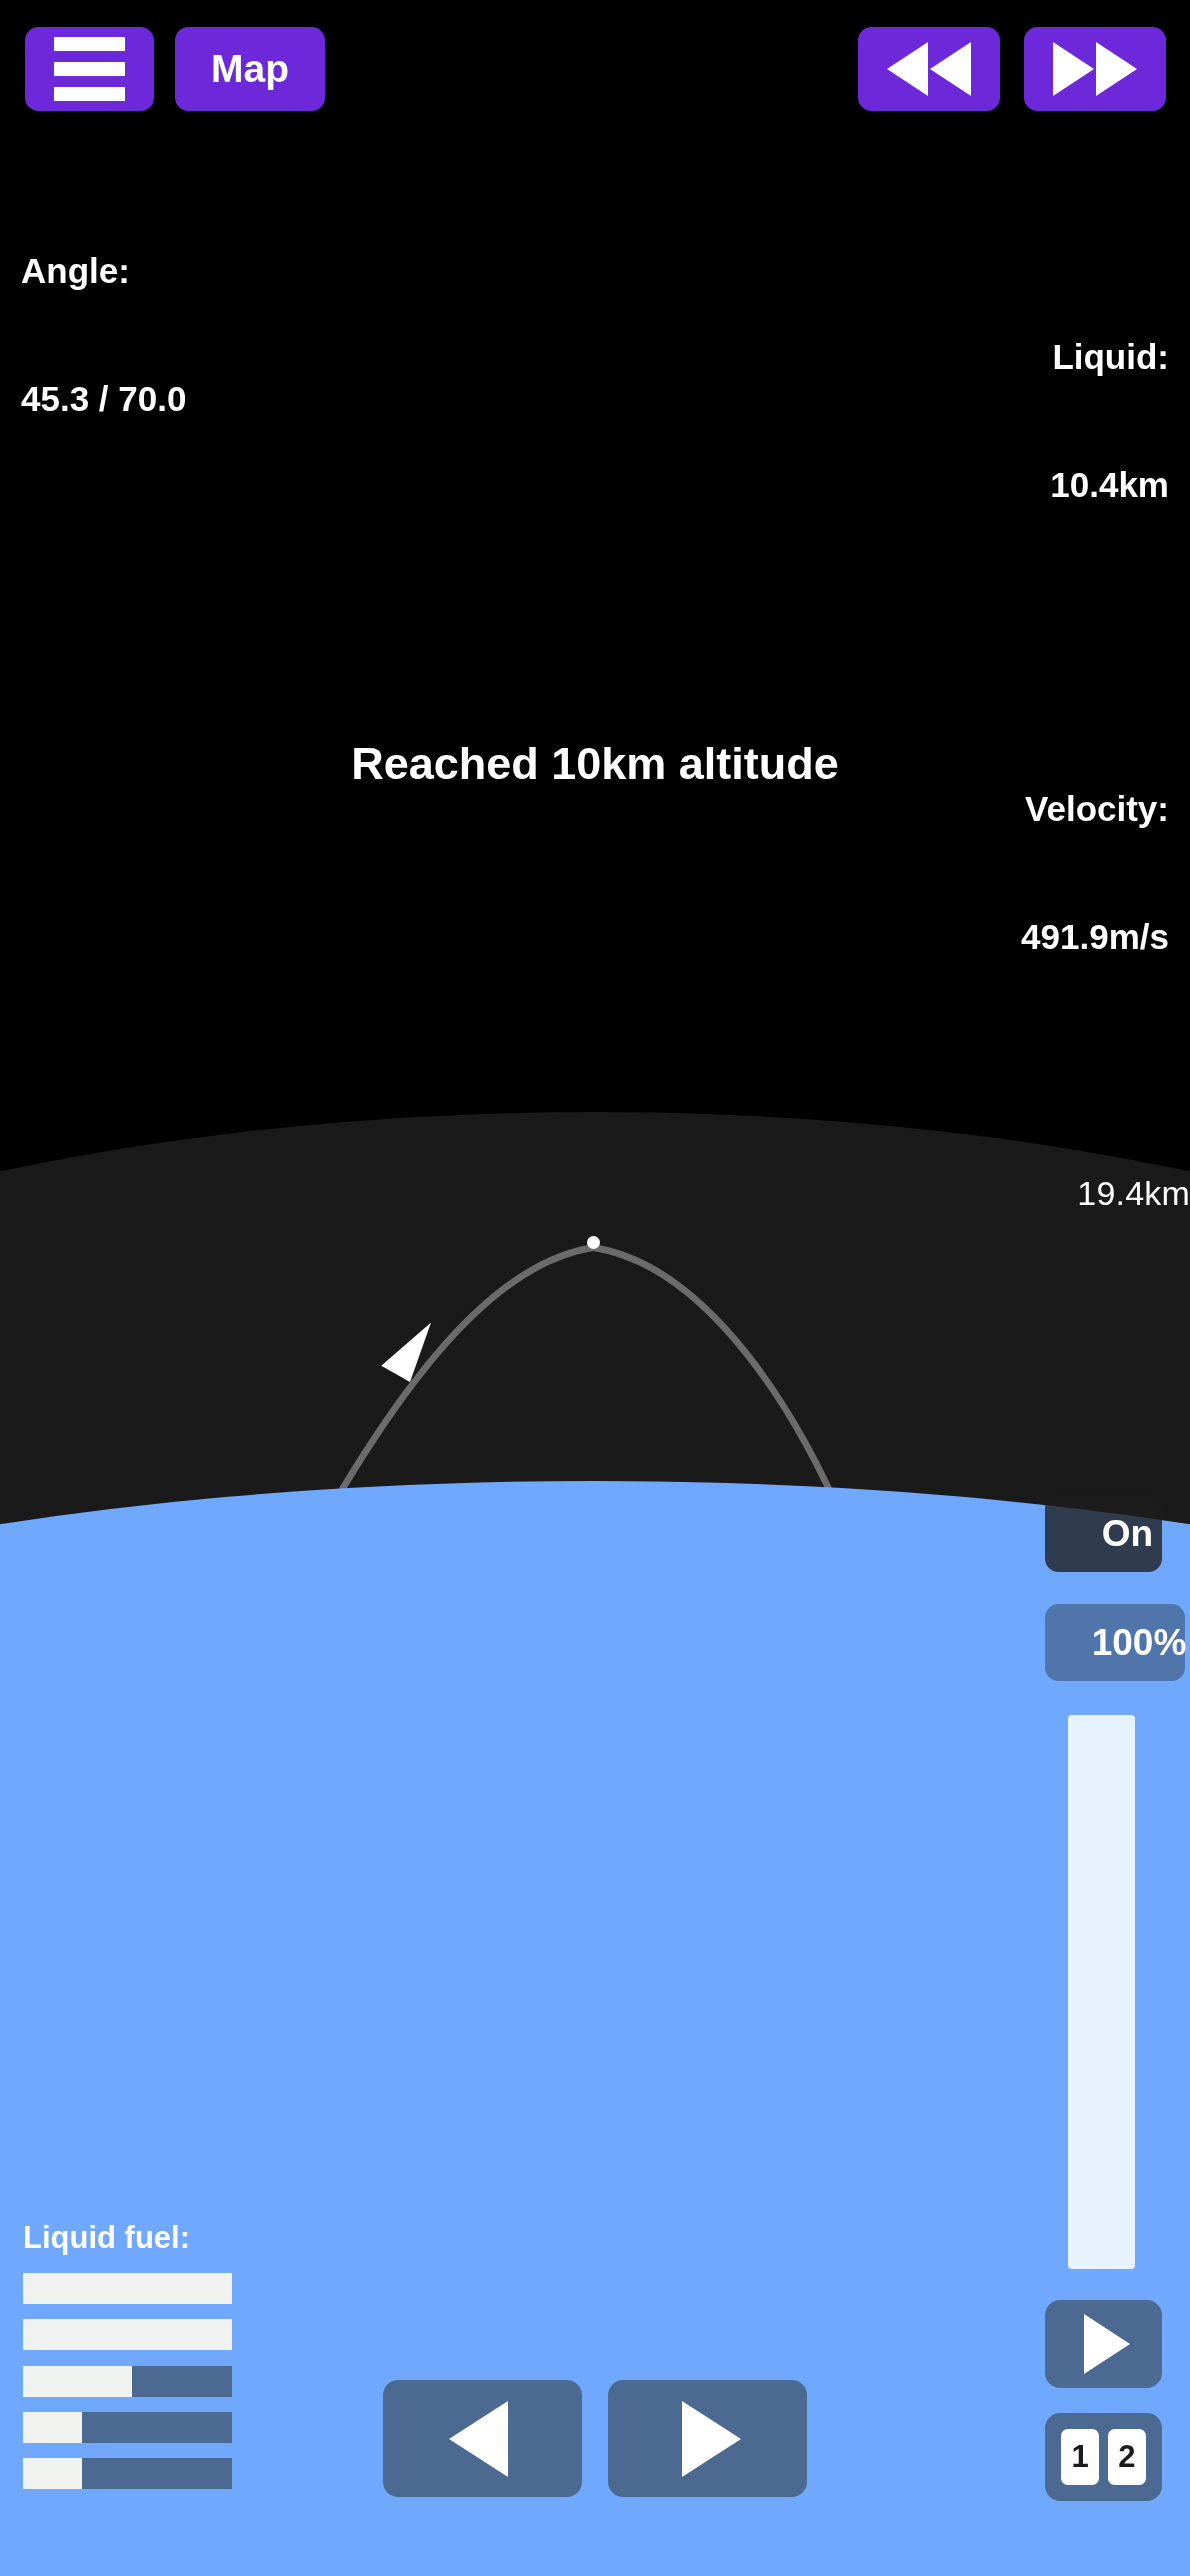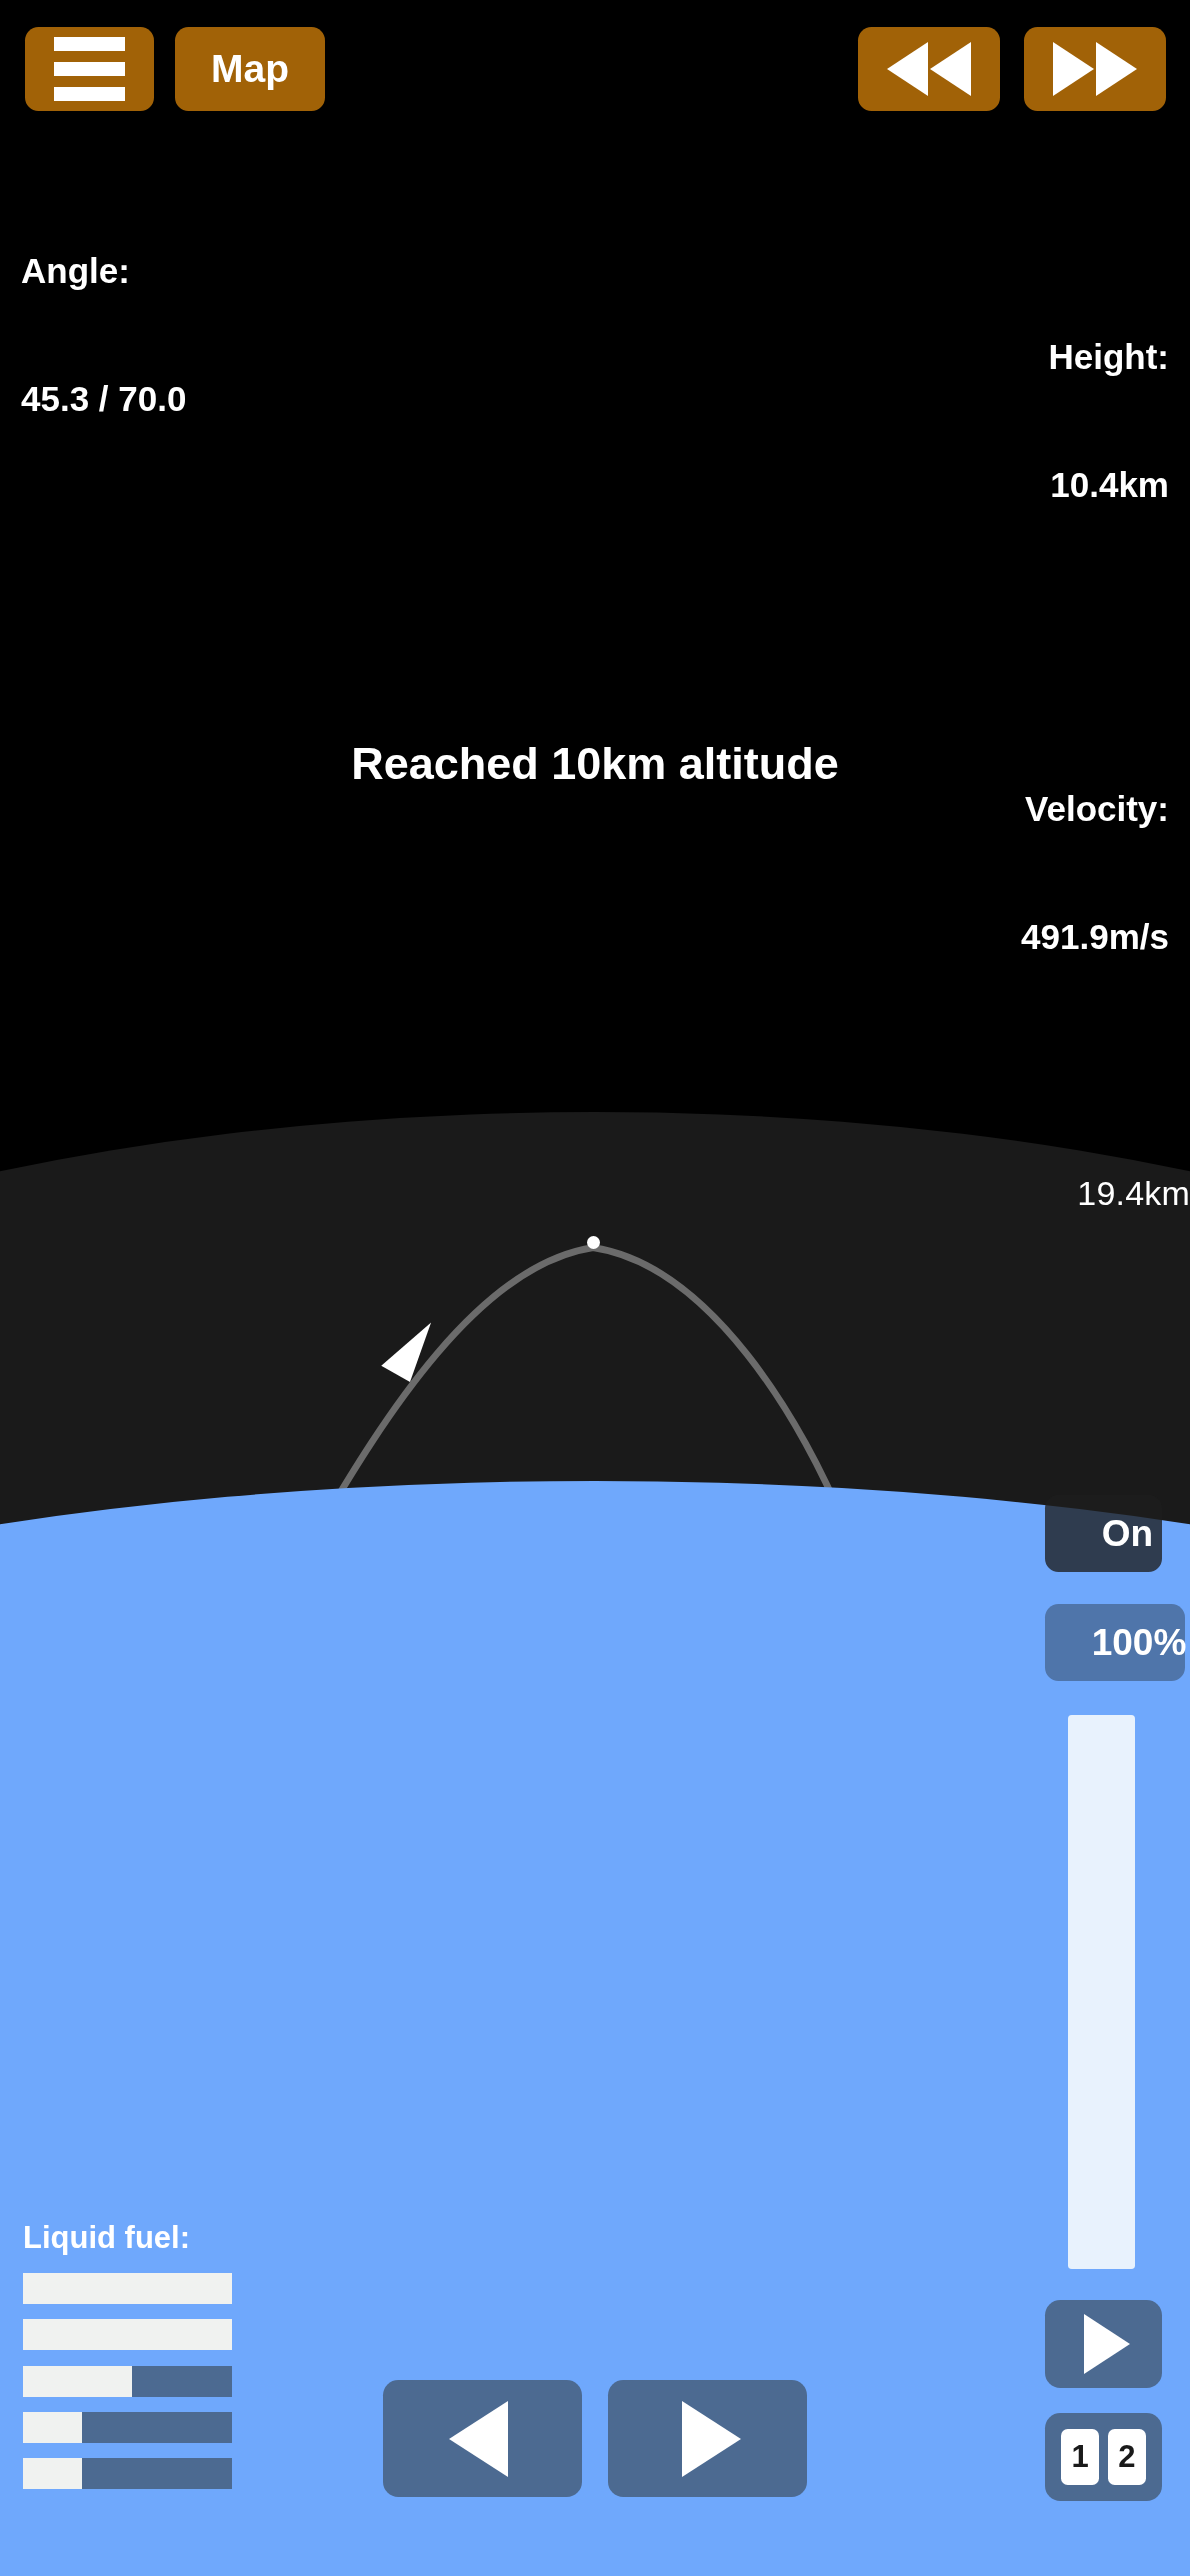--- a/index.html
+++ b/index.html
@@ -60,21 +60,21 @@
     background:#ffffff;
   }
 
   
   .topbar {
     position:absolute; left:0; top:0;
     width:1190px; height:153px;
   }
   .btn-dark {
     position:absolute;
-    background:#a16207;
+    background:#6d28d9;
     border-radius:13.4px;
     display:flex; align-items:center; justify-content:center;
     color:#ffffff;
   }
   #menu-btn { left:25px; top:27px; width:129px; height:84px; }
   #map-btn  { left:175px; top:27px; width:150px; height:84px;
               font-size:39px; font-weight:bold; }
   #rewind-btn { left:858px; top:27px; width:142px; height:84px; }
   #forward-btn{ left:1024px; top:27px; width:142px; height:84px; }
 
@@ -256,21 +256,21 @@
     </div>
   </div>
 
   <div class="telemetry" id="telemetry-left">
     <div>Angle:</div>
     <div>45.3 / 70.0</div>
   </div>
 
   <div class="telemetry" id="telemetry-right">
     <div class="grp">
-      <div>Height:</div>
+      <div>Liquid:</div>
       <div>10.4km</div>
     </div>
     <div class="grp">
       <div>Velocity:</div>
       <div>491.9m/s</div>
     </div>
   </div>
 
   <div class="center-msg">Reached 10km altitude</div>
 

